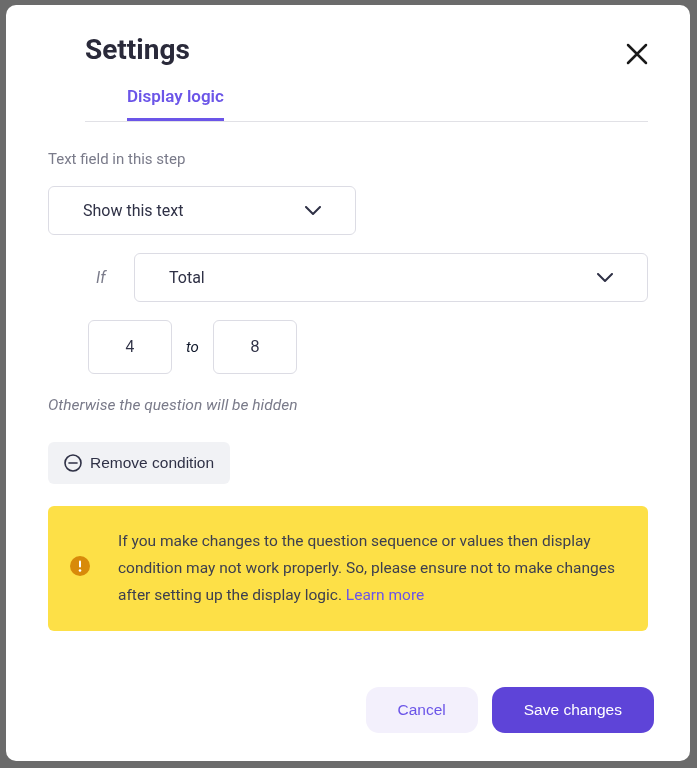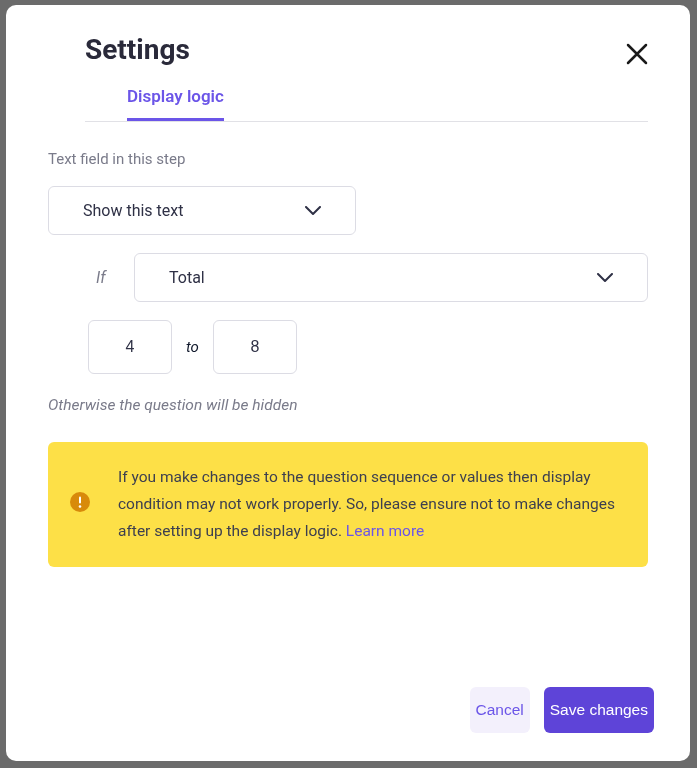--- a/index.html
+++ b/index.html
@@ -192,22 +192,22 @@
     }
     .footer {
       padding: 24px 36px 28px;
       display: flex;
       justify-content: flex-end;
       gap: 14px;
       border-top: 1px solid #fff;
     }
     .btn {
       border: none;
-      border-radius: 6px;
-      padding: 14px 6px;
+      border-radius: 13px;
+      padding: 14px 32px;
       font-size: 15.5px;
       font-weight: 500;
       cursor: pointer;
       text-align: center;
     }
     .btn-cancel {
       background: #f3f0fc;
       color: #6b55e8;
     }
     .btn-save {
@@ -256,20 +256,27 @@
     </div>
 
     <div class="condition-values">
       <input type="text" class="number-input" value="4" style="">
       <span class="to-label">to</span>
       <input type="text" class="number-input" value="8" style="">
     </div>
 
     <div class="otherwise">Otherwise the question will be hidden</div>
 
+    <button class="remove-btn">
+      <svg viewBox="0 0 18 18" fill="none">
+        <circle cx="9" cy="9" r="8" stroke="#2f3146" stroke-width="1.6"></circle>
+        <path d="M5 9 L13 9" stroke="#2f3146" stroke-width="1.6" stroke-linecap="round"></path>
+      </svg>
+      <span>Remove condition</span>
+    </button>
 
     <div class="warning">
       <div class="warning-icon">
         <svg viewBox="0 0 20 20">
             <circle cx="10" cy="10" r="10" fill="#d88a0a"></circle>
             <rect x="9" y="4.5" width="2" height="7" rx="1" fill="#fff"></rect>
             <circle cx="10" cy="14.5" r="1.3" fill="#fff"></circle>
           </svg>
       </div>
       <div class="warning-text">

